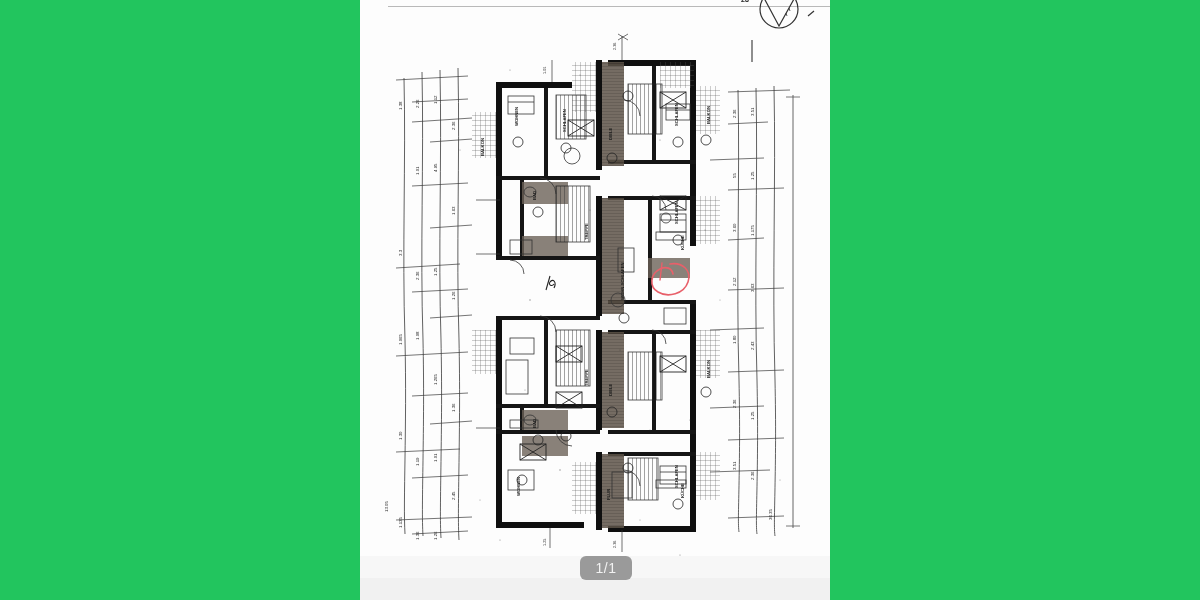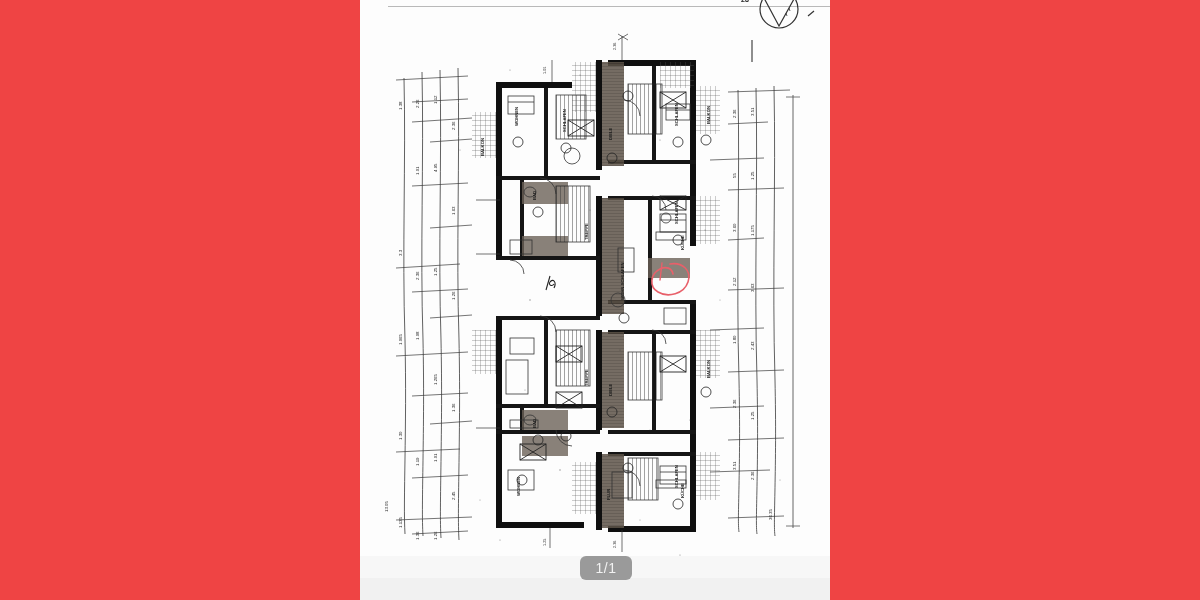--- a/index.html
+++ b/index.html
@@ -1,18 +1,18 @@
 <!DOCTYPE html>
 <html><head>
 <meta charset="utf-8">
 <style>
   html,body{margin:0;padding:0;background:#ffffff;}
   body{width:1200px;height:600px;overflow:hidden;font-family:"Liberation Sans",sans-serif;}
 
-  #viewer{position:relative;width:1200px;height:600px;background:#ef4444;overflow:hidden;}
+  #viewer{position:relative;width:1200px;height:600px;background:#22c55e;overflow:hidden;}
 
   
   #sheet{position:absolute;left:360px;top:0;width:470px;height:600px;background:#fdfdfd;overflow:hidden;}
 
   
   #bottom-strip{position:absolute;left:360px;top:578px;width:470px;height:22px;background:#f1f1f1;}
   #bottom-strip2{position:absolute;left:360px;top:556px;width:470px;height:22px;background:#f7f7f7;}
 
   
   .scan-topline{position:absolute;left:388px;top:6px;width:442px;height:1px;background:#b9b9b9;}

